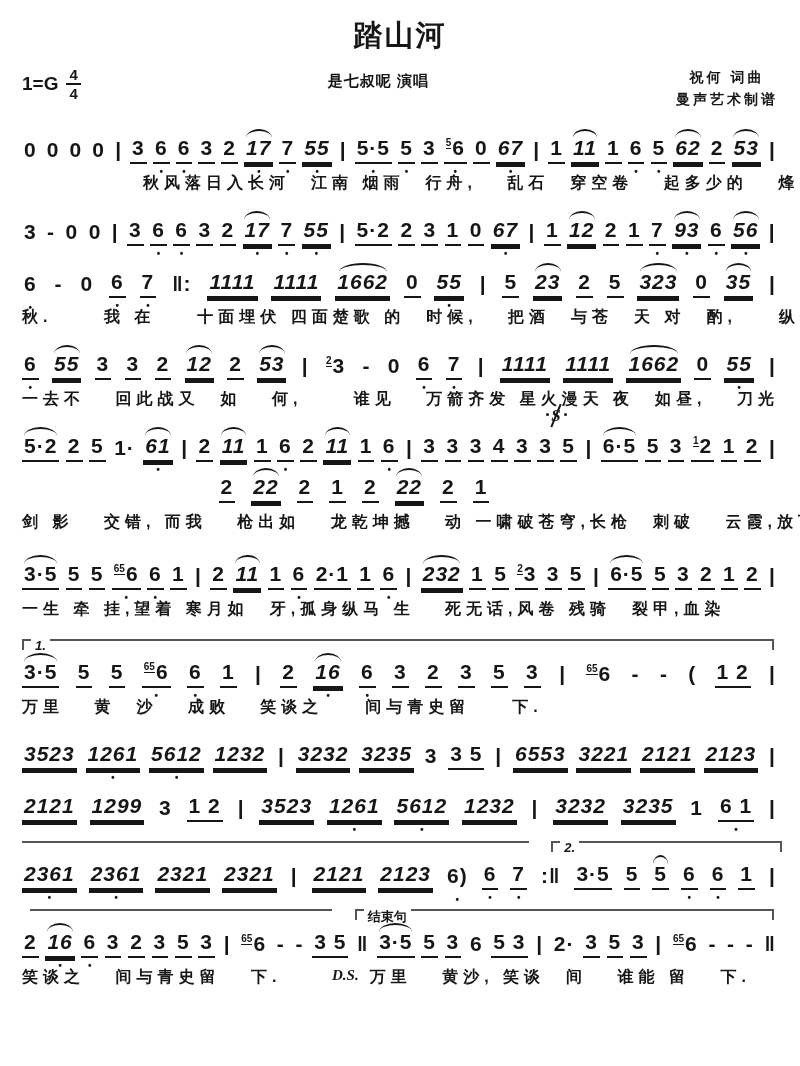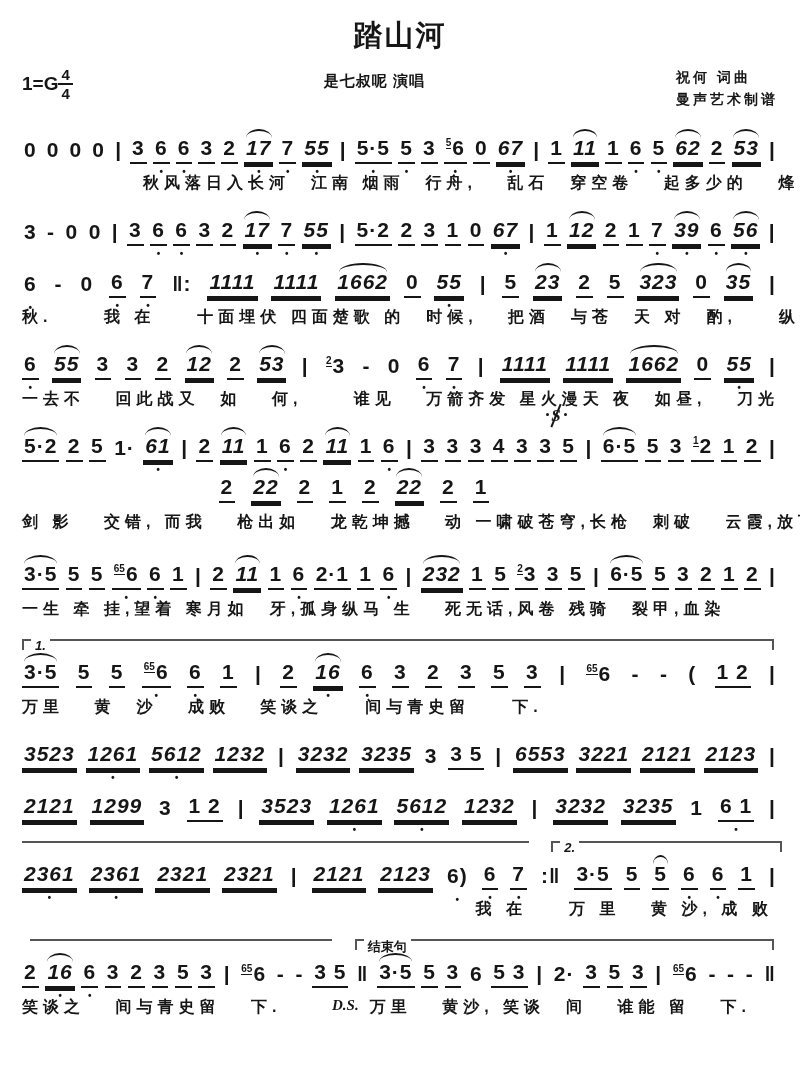--- a/index.html
+++ b/index.html
@@ -3,26 +3,26 @@
 <meta charset="utf-8">
 <style>
   html,body{margin:0;padding:0;background:#fff;}
   .page{
     width:800px;min-height:1066px;background:#fff;color:#161616;
     font-family:"Liberation Sans","DejaVu Sans",sans-serif;
     box-sizing:border-box;padding:14px 22px 10px 22px;position:relative;
   }
   .title{text-align:center;font-size:29px;font-weight:bold;letter-spacing:2px;margin:2px 0 10px 0;}
   .meta{display:flex;justify-content:space-between;align-items:flex-start;margin-bottom:14px;}
-  .keysig{font-size:19px;font-weight:bold;display:flex;align-items:center;gap:0;justify-content:space-between;}
+  .keysig{font-size:19px;font-weight:bold;display:flex;align-items:center;gap:8px;justify-content:space-between;}
   .meter{display:inline-flex;flex-direction:column;align-items:center;font-size:15px;font-weight:bold;line-height:1;}
   .meter .num{padding:1px 3px;}
   .meter .den{border-top:2px solid #161616;padding:1px 3px;}
   .performer{font-size:15px;font-weight:bold;margin-top:6px;letter-spacing:1px;text-align:right;}
-  .credits{text-align:left;font-size:14px;font-weight:bold;line-height:1.6;letter-spacing:3px;}
+  .credits{text-align:center;font-size:14px;font-weight:bold;line-height:1.6;letter-spacing:3px;}
   
   .system{position:relative;margin-bottom:13px;}
   .notes-row{display:flex;justify-content:space-between;align-items:flex-end;font-weight:bold;font-size:21px;line-height:1;padding-top:12px;}
   .tok{position:relative;padding:0 2px 4px 2px;white-space:pre;}
   .tok .txt{letter-spacing:1px;}
   .tok.u1{border-bottom:2px solid #161616;}
   .tok.u2{border-bottom:2px solid #161616;box-shadow:0 3px 0 #161616;font-style:italic;}
   .tok.dot::after{content:"•";position:absolute;left:50%;transform:translateX(-50%);bottom:-15px;font-size:10px;}
   .tok.bar{padding-bottom:4px;letter-spacing:0;}
   .grace{font-size:10px;vertical-align:9px;border-bottom:1px solid #161616;margin-right:1px;letter-spacing:0;}
@@ -121,21 +121,21 @@
           <span class="tok u1"><span class="txt">3</span></span>
           <span class="tok u1"><span class="txt">1</span></span>
           <span class="tok u1"><span class="txt">0</span></span>
           <span class="tok u2 dot"><span class="txt">67</span></span>
           <span class="tok bar"><span class="txt">|</span></span>
           <span class="tok u1"><span class="txt">1</span></span>
           <span class="tok u2"><span class="tie"></span><span class="txt">12</span></span>
           <span class="tok u1"><span class="txt">2</span></span>
           <span class="tok u1"><span class="txt">1</span></span>
           <span class="tok u1 dot"><span class="txt">7</span></span>
-          <span class="tok u2 dot"><span class="tie"></span><span class="txt">39</span></span>
+          <span class="tok u2 dot"><span class="tie"></span><span class="txt">93</span></span>
           <span class="tok u1 dot"><span class="txt">6</span></span>
           <span class="tok u2 dot"><span class="tie"></span><span class="txt">56</span></span>
           <span class="tok bar"><span class="txt">|</span></span>
         </div>
       </div>
       <div class="system">
         <div class="notes-row">
           <span class="tok dot"><span class="txt">6</span></span>
           <span class="tok"><span class="txt">-</span></span>
           <span class="tok"><span class="txt">0</span></span>
@@ -355,21 +355,20 @@
           <span class="tok u1 dot"><span class="txt">7</span></span>
           <span class="tok bar"><span class="txt">:‖</span></span>
           <span class="tok u1"><span class="txt">3·5</span></span>
           <span class="tok u1"><span class="txt">5</span></span>
           <span class="tok u1"><span class="tie"></span><span class="txt">5</span></span>
           <span class="tok u1 dot"><span class="txt">6</span></span>
           <span class="tok u1 dot"><span class="txt">6</span></span>
           <span class="tok u1"><span class="txt">1</span></span>
           <span class="tok bar"><span class="txt">|</span></span>
         </div>
-        <div class="lyrics-row"><span style="margin-left: 60%;">我 在　　万 里　 黄 沙, 成 败</span></div>
       </div>
       <div class="system">
         <div class="bracket-row">
           <div class="bracket" style="left: 1%; width: 40%;"></div>
           <div class="bracket ticked" style="left: 44%; width: 55%;">
             <span class="bracket-label cn">结束句</span>
           </div>
         </div>
         <div class="notes-row">
           <span class="tok u1"><span class="txt">2</span></span>

